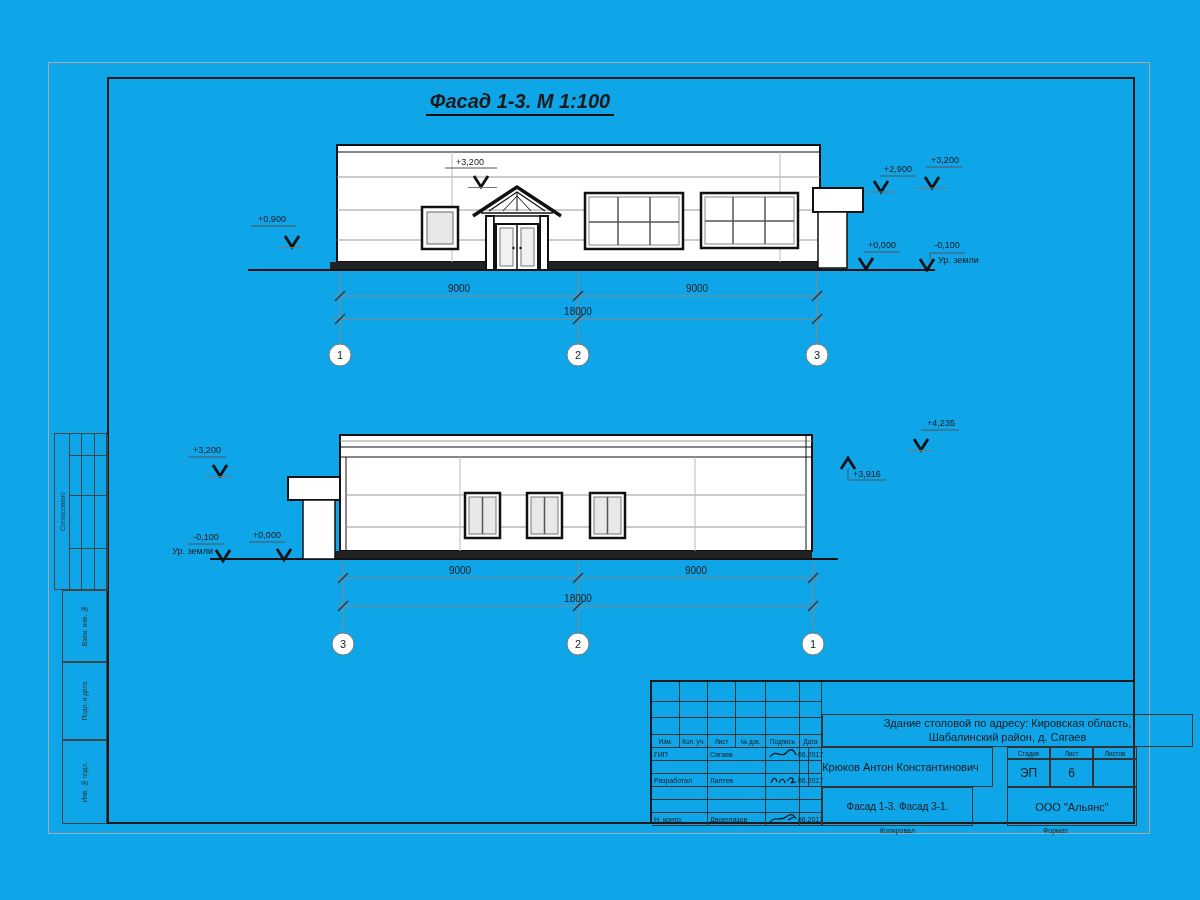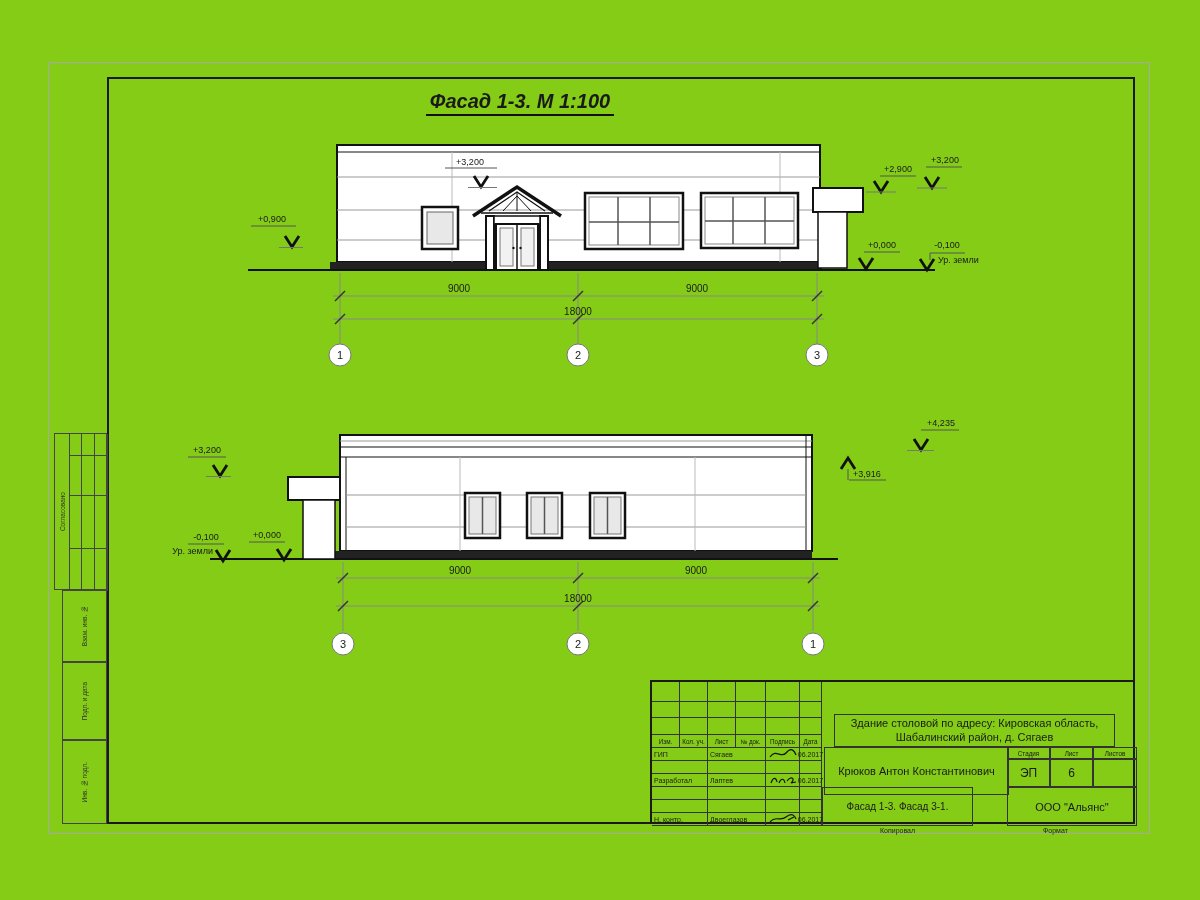--- a/index.html
+++ b/index.html
@@ -1,16 +1,16 @@
 <!DOCTYPE html>
 <html><head>
 <meta charset="utf-8">
 <style>
   html,body{margin:0;padding:0;background:#fff;}
-  .sheet{position:relative;width:1200px;height:900px;background:#84cc16;overflow:hidden;
+  .sheet{position:relative;width:1200px;height:900px;background:#0ea5e9;overflow:hidden;
          font-family:"Liberation Sans",sans-serif;color:#1a1a1a;}
   .abs{position:absolute;box-sizing:border-box;}
   .outer-border{left:48px;top:62px;width:1102px;height:772px;border:1px solid #a8a8a8;}
   .inner-frame{left:107px;top:77px;width:1028px;height:747px;border:2px solid #1a1a1a;}
   .fac-title{width:340px;text-align:center;font-size:20px;font-style:italic;font-weight:600;}
   .fac-title span{border-bottom:2px solid #111;padding:0 4px 2px 4px;}
   svg{position:absolute;overflow:visible;}
   svg text{font-family:"Liberation Sans",sans-serif;fill:#1a1a1a;}
   .elev-t{font-size:9px;}
   .dim-t{font-size:10px;}
@@ -374,25 +374,25 @@
       <div>Н. контр.</div>
         <div>Двоеглазов</div>
       <div class="ctr">
           <svg width="30" height="12" viewBox="0 0 30 12" style="position:static;">
             <path d="M2,9 C8,2 12,9 18,4 S27,3 28,6 M20,7 L26,4" fill="none" stroke="#111" stroke-width="1.2"></path>
           </svg>
         </div>
       <div class="ctr">06.2017</div>
     </div>
 
-    <div class="cell" style="left:182px;top:32px;width:281px;height:33px;font-size:11px;flex-direction:column;line-height:1.25;">
+    <div class="cell" style="left:170px;top:32px;width:371px;height:33px;font-size:11px;flex-direction:column;line-height:1.25;">
       <span>Здание столовой по адресу: Кировская область,</span>
       <span>Шабалинский район, д. Сягаев</span>
     </div>
-    <div class="cell" style="left:172px;top:65px;width:185px;height:48px;font-size:11px;">Крюков Антон Константинович</div>
+    <div class="cell" style="left:156px;top:65px;width:185px;height:40px;font-size:11px;">Крюков Антон Константинович</div>
     <div class="cell" style="left:355px;top:65px;width:43px;height:12px;font-size:6.3px;">Стадия</div>
     <div class="cell" style="left:398px;top:65px;width:43px;height:12px;font-size:6.3px;">Лист</div>
     <div class="cell" style="left:441px;top:65px;width:44px;height:12px;font-size:6.3px;">Листов</div>
     <div class="cell" style="left:355px;top:77px;width:43px;height:28px;font-size:12px;">ЭП</div>
     <div class="cell" style="left:398px;top:77px;width:43px;height:28px;font-size:12px;">6</div>
     <div class="cell" style="left:441px;top:77px;width:44px;height:28px;font-size:12px;"></div>
     <div class="cell" style="left:170px;top:105px;width:151px;height:39px;font-size:10px;text-align:center;">Фасад 1-3. Фасад 3-1.</div>
     <div class="cell" style="left:355px;top:105px;width:130px;height:39px;font-size:11px;">ООО "Альянс"</div>
   </div>
 

